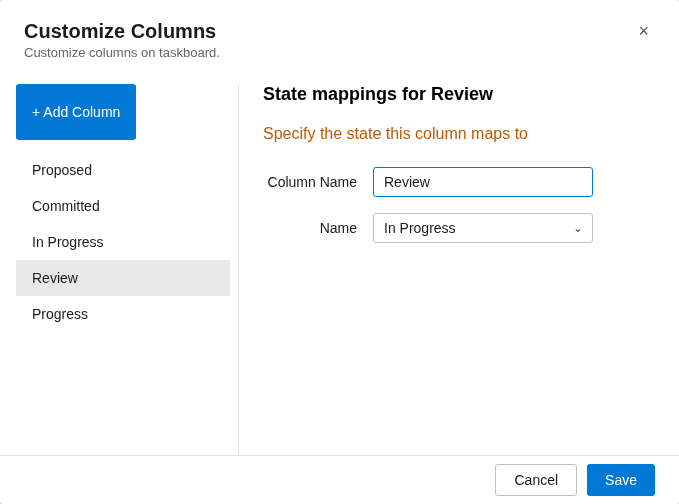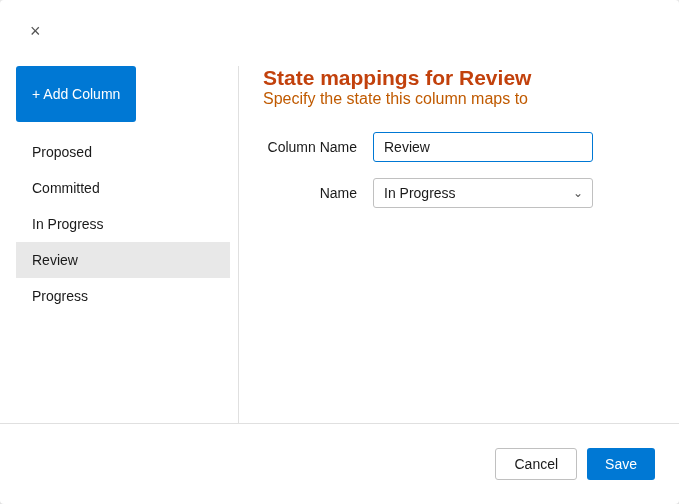--- a/index.html
+++ b/index.html
@@ -94,24 +94,24 @@
       background: #e8e8e8;
       font-weight: 400;
     }
     .main-content {
       flex: 1;
       padding: 0 24px;
       border-left: 1px solid #e0e0e0;
       margin-left: 8px;
     }
     .state-mapping-title {
-      font-size: 21px;
+      font-size: 18px;
       font-weight: 600;
-      color: #c2410c;
-      margin-bottom: 0;
+      color: #000000;
+      margin-bottom: 20px;
     }
     .state-mapping-subtitle {
       font-size: 16px;
       color: #c05a00;
       margin-bottom: 24px;
     }
     .form-row {
       display: flex;
       align-items: center;
       margin-bottom: 16px;
@@ -157,21 +157,21 @@
       top: 50%;
       transform: translateY(-50%);
       pointer-events: none;
       color: #555;
       font-size: 12px;
     }
     .dialog-footer {
       display: flex;
       justify-content: flex-end;
       gap: 10px;
-      padding: 24px 24px;
+      padding: 8px 24px;
       border-top: 1px solid #e0e0e0;
       margin-top: auto;
     }
     .btn-cancel {
       background: #fff;
       border: 1px solid #c0c0c0;
       border-radius: 3px;
       padding: 7px 18px;
       font-size: 14px;
       cursor: pointer;
@@ -186,20 +186,24 @@
       cursor: pointer;
       color: #fff;
       font-weight: 500;
     }
   </style>
 </head>
 <body>
 
 <div class="dialog">
   <div class="dialog-header">
+    <div class="dialog-title-block">
+      <div class="dialog-title">Customize Columns</div>
+      <div class="dialog-subtitle">Customize columns on taskboard.</div>
+    </div>
     <button class="close-btn">×</button>
   </div>
 
   <div class="dialog-body">
     <div class="sidebar">
       <button class="add-column-btn">+ Add Column</button>
       <ul class="sidebar-list">
         <li class="sidebar-item">Proposed</li>
         <li class="sidebar-item">Committed</li>
         <li class="sidebar-item">In Progress</li>

